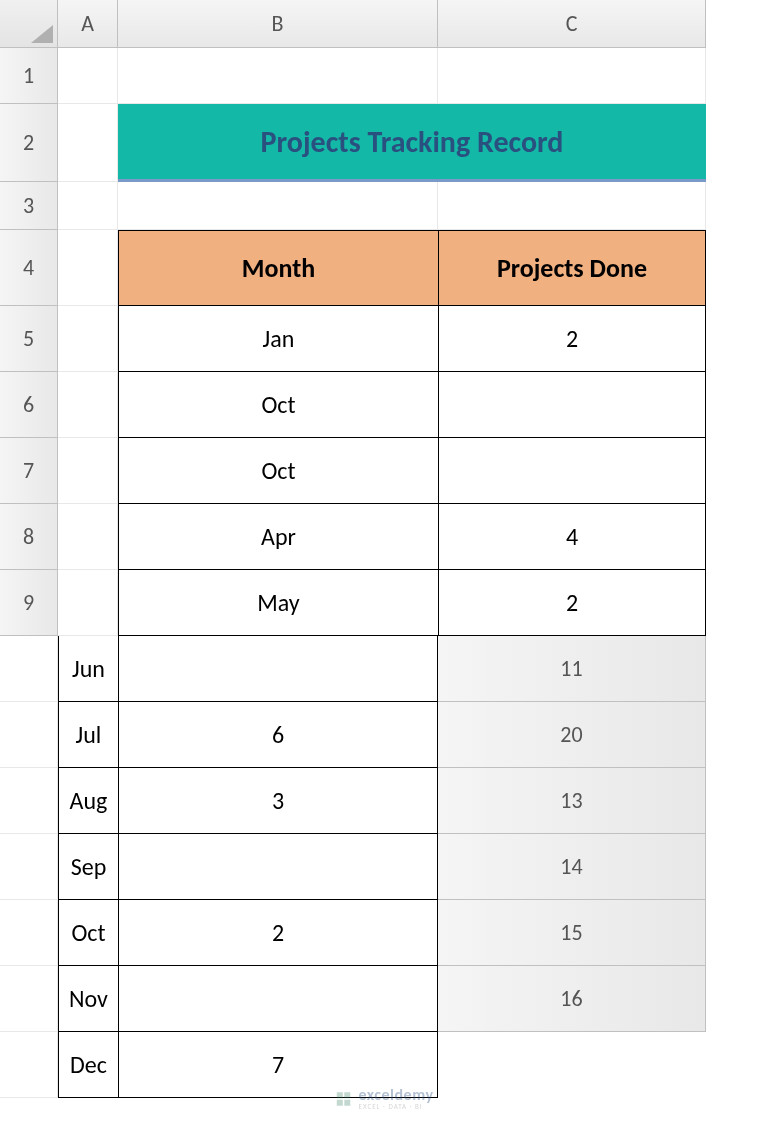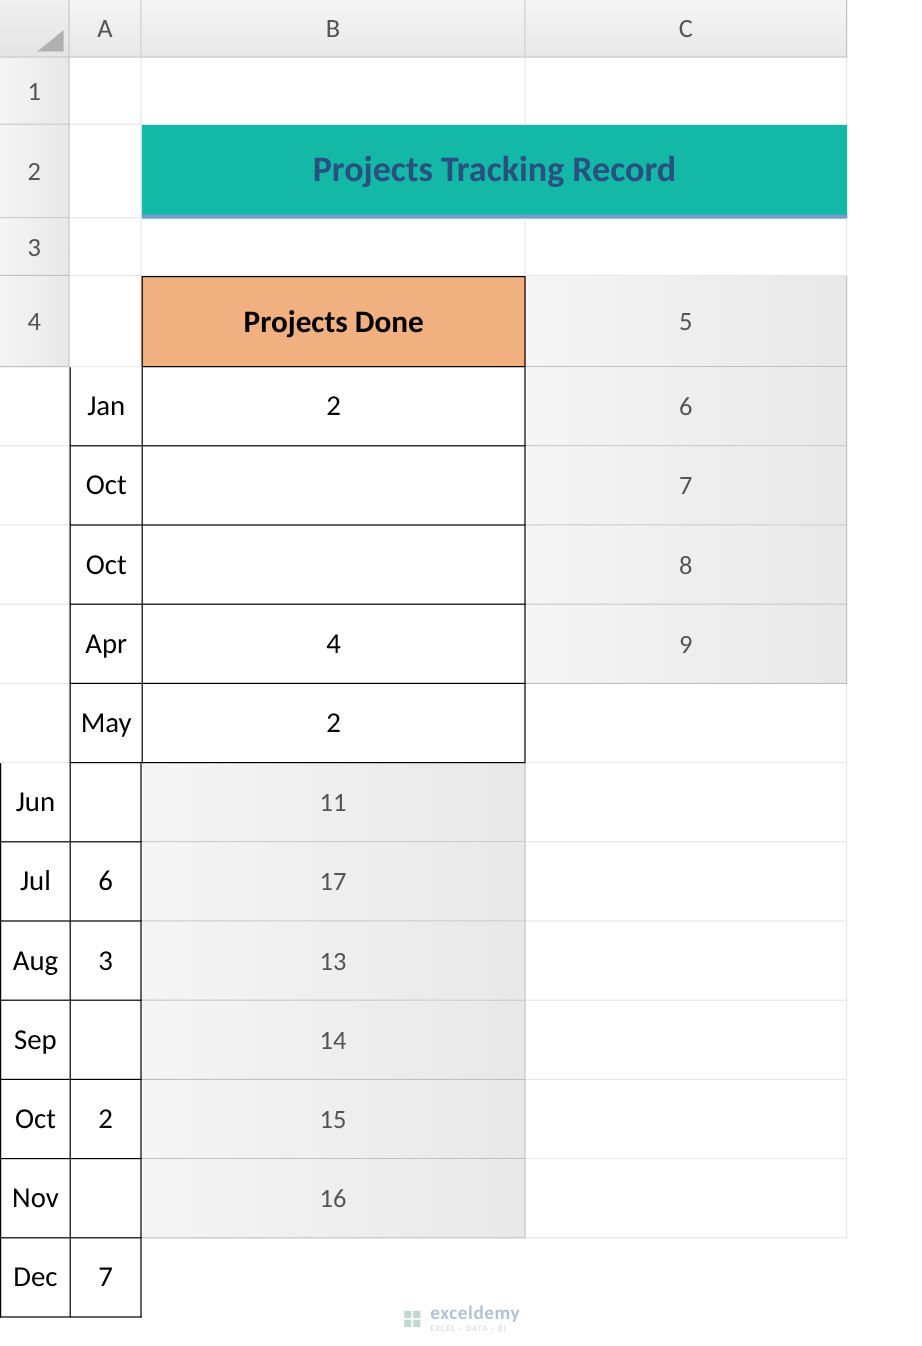--- a/index.html
+++ b/index.html
@@ -146,20 +146,21 @@
   <div class="cell"></div>
   <div class="title-cell">Projects Tracking Record</div>
 
   <div class="row-header">3</div>
   <div class="cell"></div>
   <div class="cell"></div>
   <div class="cell"></div>
 
   <div class="row-header">4</div>
   <div class="cell"></div>
+  <div class="cell table-header-cell">Month</div>
   <div class="cell table-header-cell last">Projects Done</div>
 
   <div class="row-header">5</div>
   <div class="cell"></div>
   <div class="cell data-cell">Jan</div>
   <div class="cell data-cell last">2</div>
 
   <div class="row-header">6</div>
   <div class="cell"></div>
   <div class="cell data-cell">Oct</div>
@@ -182,21 +183,21 @@
 
   <div class="cell"></div>
   <div class="cell data-cell">Jun</div>
   <div class="cell data-cell last"></div>
 
   <div class="row-header">11</div>
   <div class="cell"></div>
   <div class="cell data-cell">Jul</div>
   <div class="cell data-cell last">6</div>
 
-  <div class="row-header">17</div>
+  <div class="row-header">20</div>
   <div class="cell"></div>
   <div class="cell data-cell">Aug</div>
   <div class="cell data-cell last">3</div>
 
   <div class="row-header">13</div>
   <div class="cell"></div>
   <div class="cell data-cell">Sep</div>
   <div class="cell data-cell last"></div>
 
   <div class="row-header">14</div>

